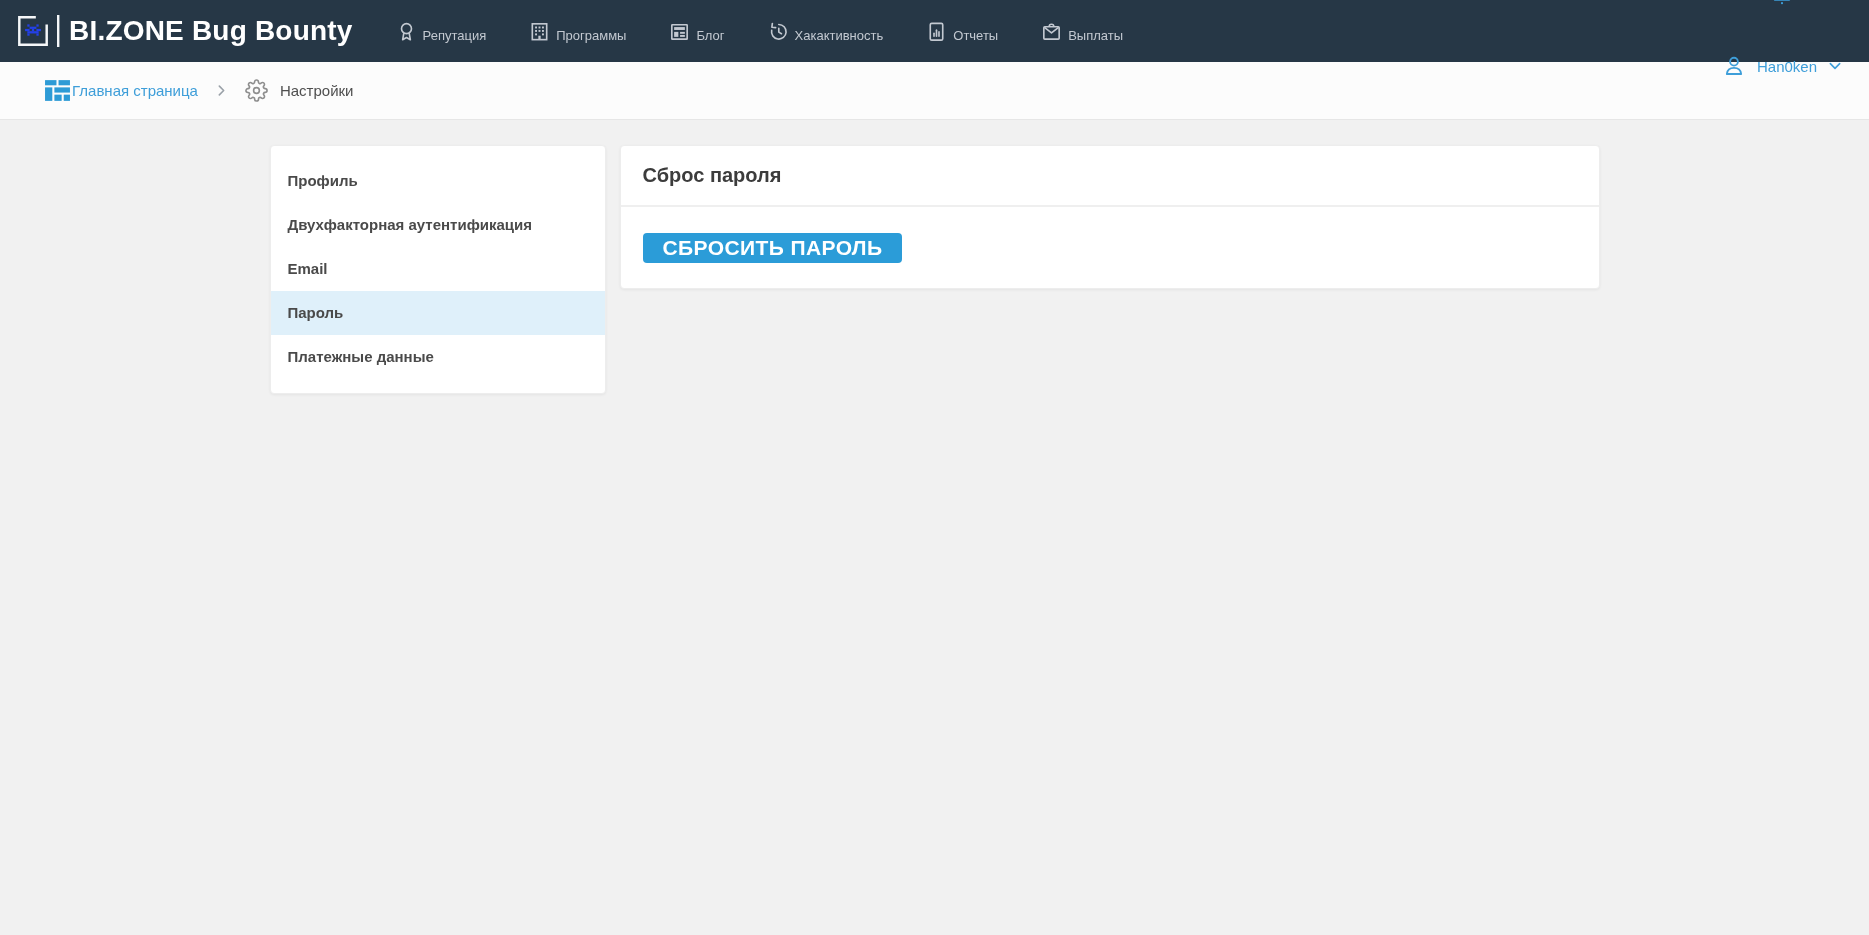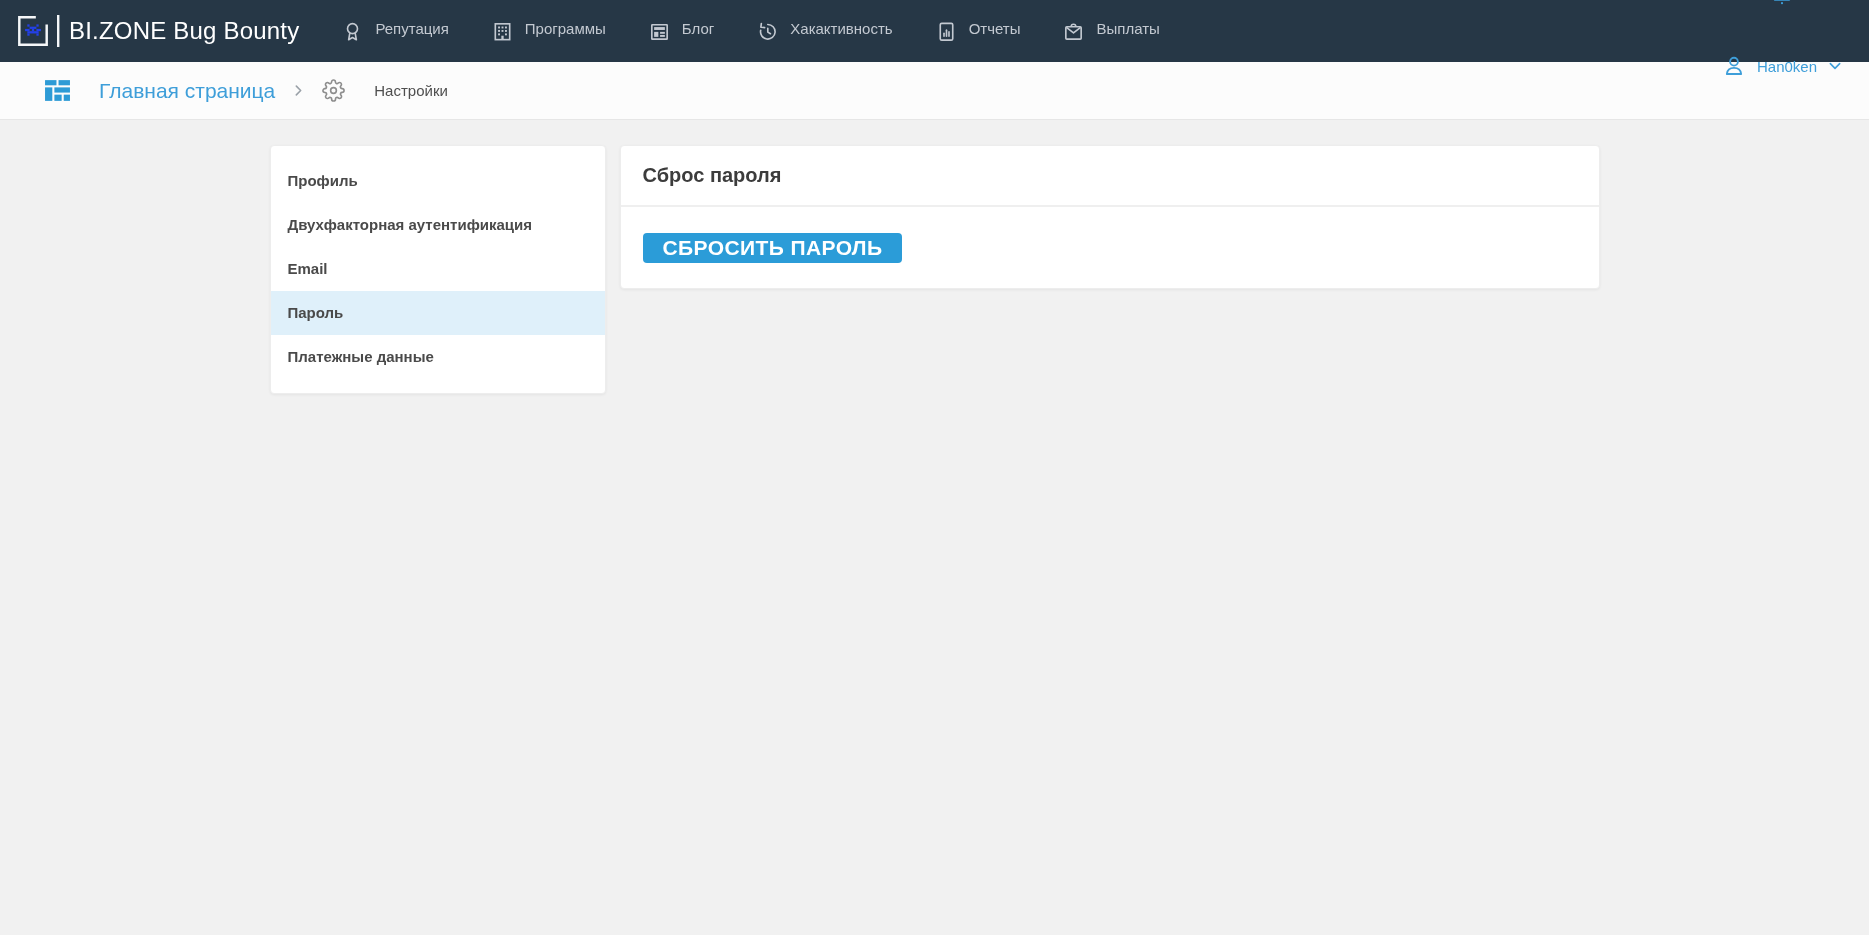--- a/index.html
+++ b/index.html
@@ -21,37 +21,37 @@
   }
   .brand {
     display: flex;
     align-items: center;
     gap: 9px;
     cursor: pointer;
   }
   .brand-mark { display: flex; align-items: center; gap: 7px; }
   .brand-text {
     color: #FFFFFF;
-    font-size: 24px;
-    font-weight: normal;
+    font-size: 28px;
+    font-weight: bold;
     letter-spacing: 0.2px;
     white-space: nowrap;
   }
   .main-nav {
     display: flex;
     align-items: center;
     margin-left: 42px;
     gap: 42px;
   }
   .nav-item {
     display: flex;
-    align-items: flex-start;
-    gap: 11px;
+    align-items: flex-end;
+    gap: 5px;
     color: #C3C9D1;
-    font-size: 15px;
+    font-size: 13px;
     cursor: pointer;
     white-space: nowrap;
   }
   .nav-item svg { flex: 0 0 auto; }
   .nav-right {
     margin-left: auto;
     display: flex;
     align-items: center;
     gap: 44px;
     flex-direction: column;
@@ -71,30 +71,30 @@
     height: 58px;
     background: #FCFCFC;
     border-bottom: 1px solid #E6E6E6;
     display: flex;
     align-items: center;
     padding-left: 44px;
   }
   .crumb-home {
     display: flex;
     align-items: center;
-    gap: 28px;
+    gap: 1px;
     color: #3E9ED9;
-    font-size: 21px;
+    font-size: 15px;
     cursor: pointer;
   }
   .crumb-sep { margin: 0 17px; display: flex; align-items: center; color: #9AA1A8; }
   .crumb-current {
     display: flex;
     align-items: center;
-    gap: 29px;
+    gap: 12px;
     color: #4F4F4F;
     font-size: 15px;
   }
 
   
   .content {
     width: 1330px;
     margin: 25px auto 0;
     display: flex;
     align-items: flex-start;

